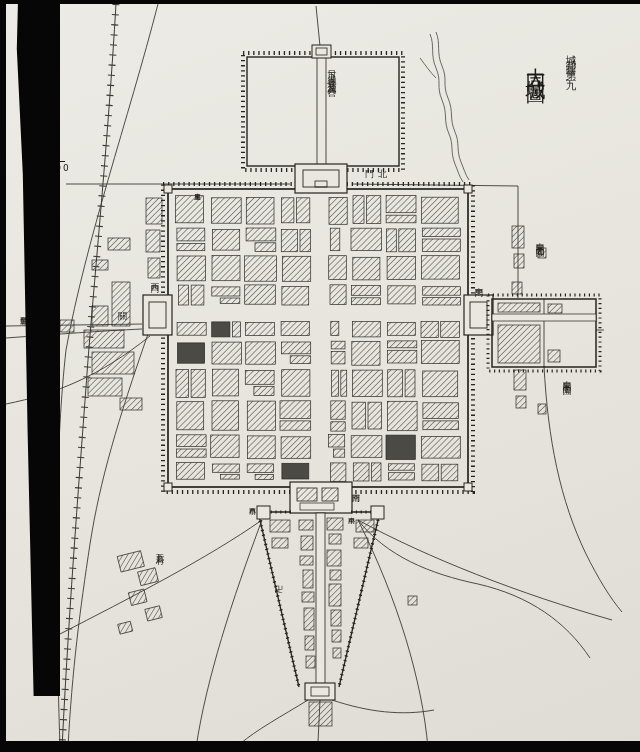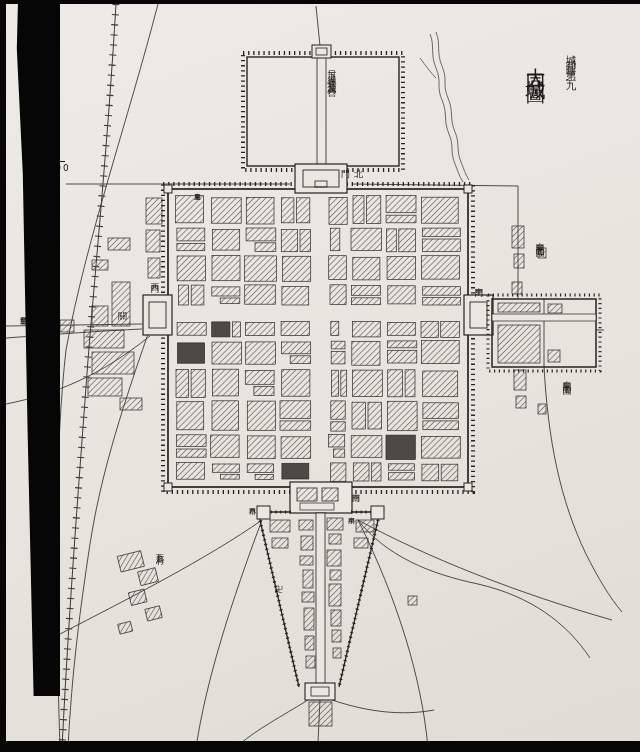--- a/index.html
+++ b/index.html
@@ -2,21 +2,21 @@
 <html><head>
 <meta charset="utf-8">
 <style>
   html,body{margin:0;padding:0;background:#111;}
   .page{position:relative;width:640px;height:752px;overflow:hidden;
         background:linear-gradient(160deg,#edebe5 0%,#e7e4de 55%,#dfdcd5 100%);
         font-family:"DejaVu Sans",sans-serif;}
   svg{position:absolute;left:0;top:0;}
   .lbl{position:absolute;color:#1c1a16;line-height:1;white-space:nowrap;}
   .v{writing-mode:vertical-rl;text-orientation:upright;}
-  .rtlflip{unicode-bidi:bidi-override;direction:rtl;}
+  .rtlflip{unicode-bidi:bidi-override;direction:rtl;margin-left:24px;}
   #lbl-series{left:566px;top:46px;font-size:10.5px;letter-spacing:5px;}
   #lbl-title{left:526px;top:52px;font-size:20px;letter-spacing:6px;font-weight:500;}
   #lbl-compound{left:327px;top:63px;font-size:9px;letter-spacing:2.5px;}
   #lbl-north-gate{left:341px;top:170px;font-size:9px;letter-spacing:4px;}
   #lbl-west-gate{left:151px;top:277px;font-size:8.5px;letter-spacing:1px;}
   #lbl-east-gate{left:475px;top:281px;font-size:8.5px;letter-spacing:1px;}
   #lbl-south-gate{left:351px;top:487px;font-size:8px;letter-spacing:1px;}
   #lbl-small-west-gate{left:249px;top:503px;font-size:6.5px;}
   #lbl-small-east-gate{left:348px;top:512px;font-size:6.5px;}
   #lbl-east-suburb-north{left:536px;top:236px;font-size:8.5px;letter-spacing:2px;}

